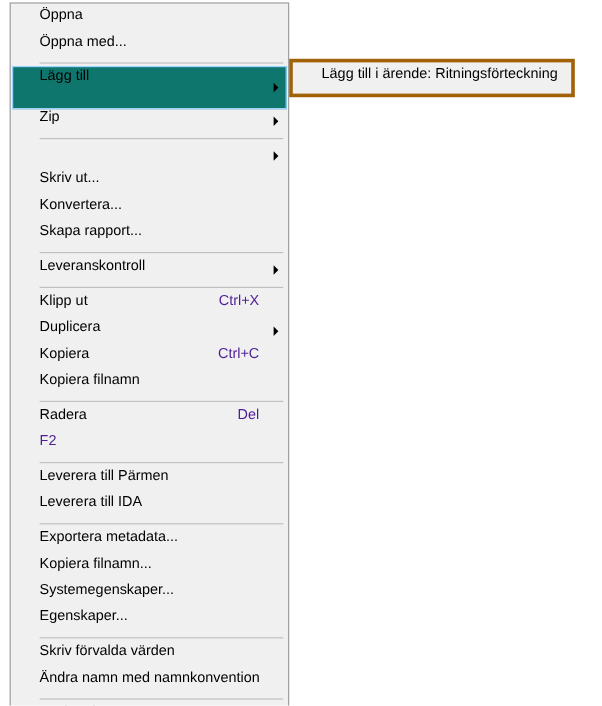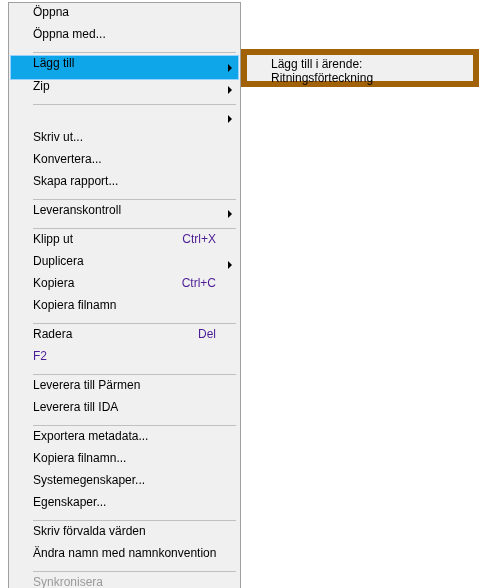--- a/index.html
+++ b/index.html
@@ -25,24 +25,24 @@
   .menu-item {
     display: flex;
     align-items: flex-start;
     height: 22px;
     padding: 0 4px 0 22px;
     position: relative;
     color: #000000;
     cursor: default;
   }
   .menu-item.highlighted {
-    background: #0ea5e9;
+    background: #0f766e;
     border: 1px solid #99d1ff;
     margin: -1px -1px -1px -1px;
-    padding: 0 4px 1px 22px;
+    padding: 0 4px 12px 22px;
   }
   .menu-item.disabled {
     color: #9a9a9a;
   }
   .menu-label {
     flex: 1;
   }
   .menu-shortcut {
     color: #4c1d95;
     margin-right: 18px;
@@ -62,21 +62,21 @@
     height: 1px;
     background: #c0c0c0;
     margin: 3px 2px 3px 22px;
   }
   .submenu {
     position: absolute;
     left: 241px;
     top: 49px;
     width: 238px;
     background: #f0f0f0;
-    border: 6px solid #a16207;
+    border: 3px solid #a16207;
     padding: 2px;
     box-sizing: border-box;
   }
 </style>
 </head>
 <body>
 
 <div class="context-menu">
 
   <div class="menu-item">

